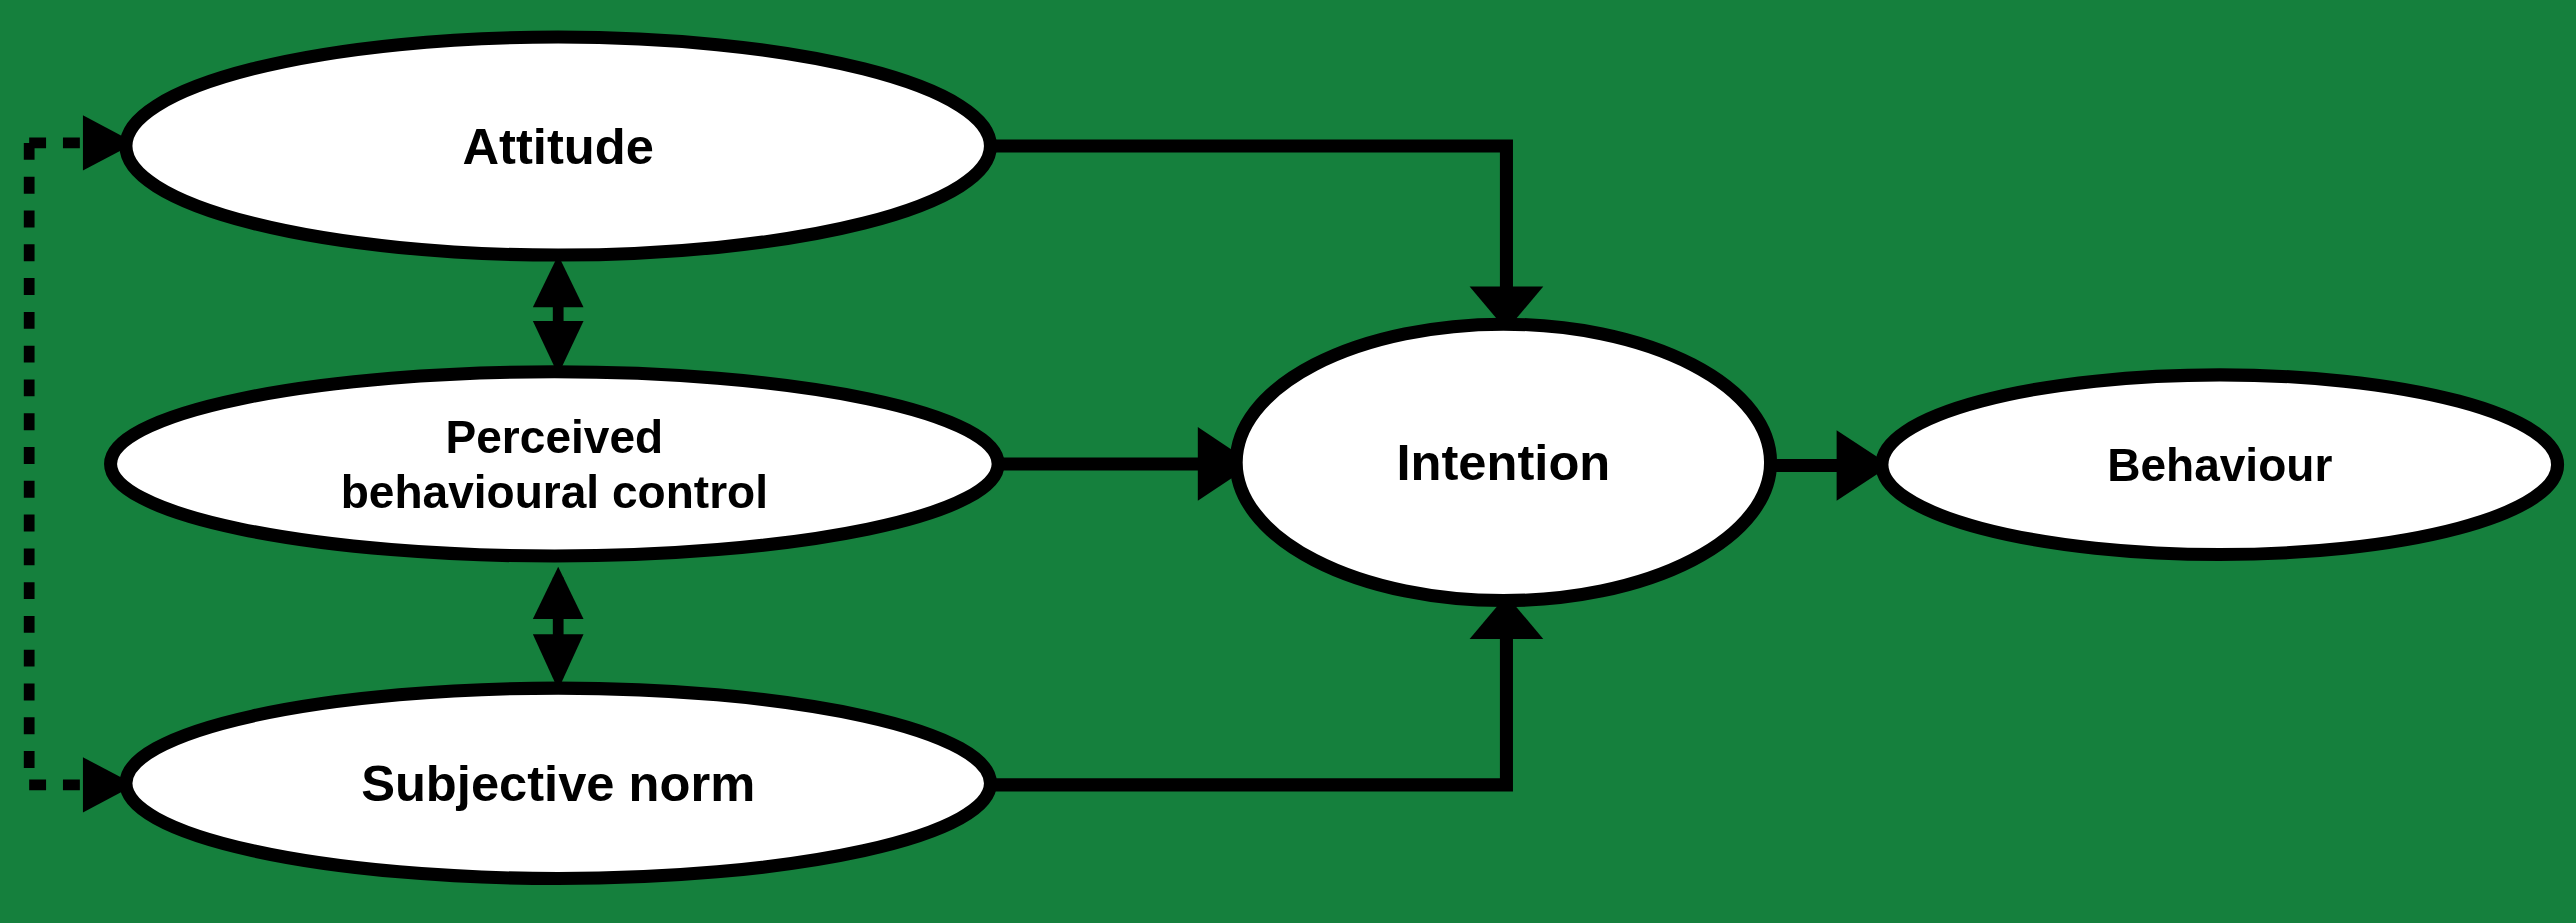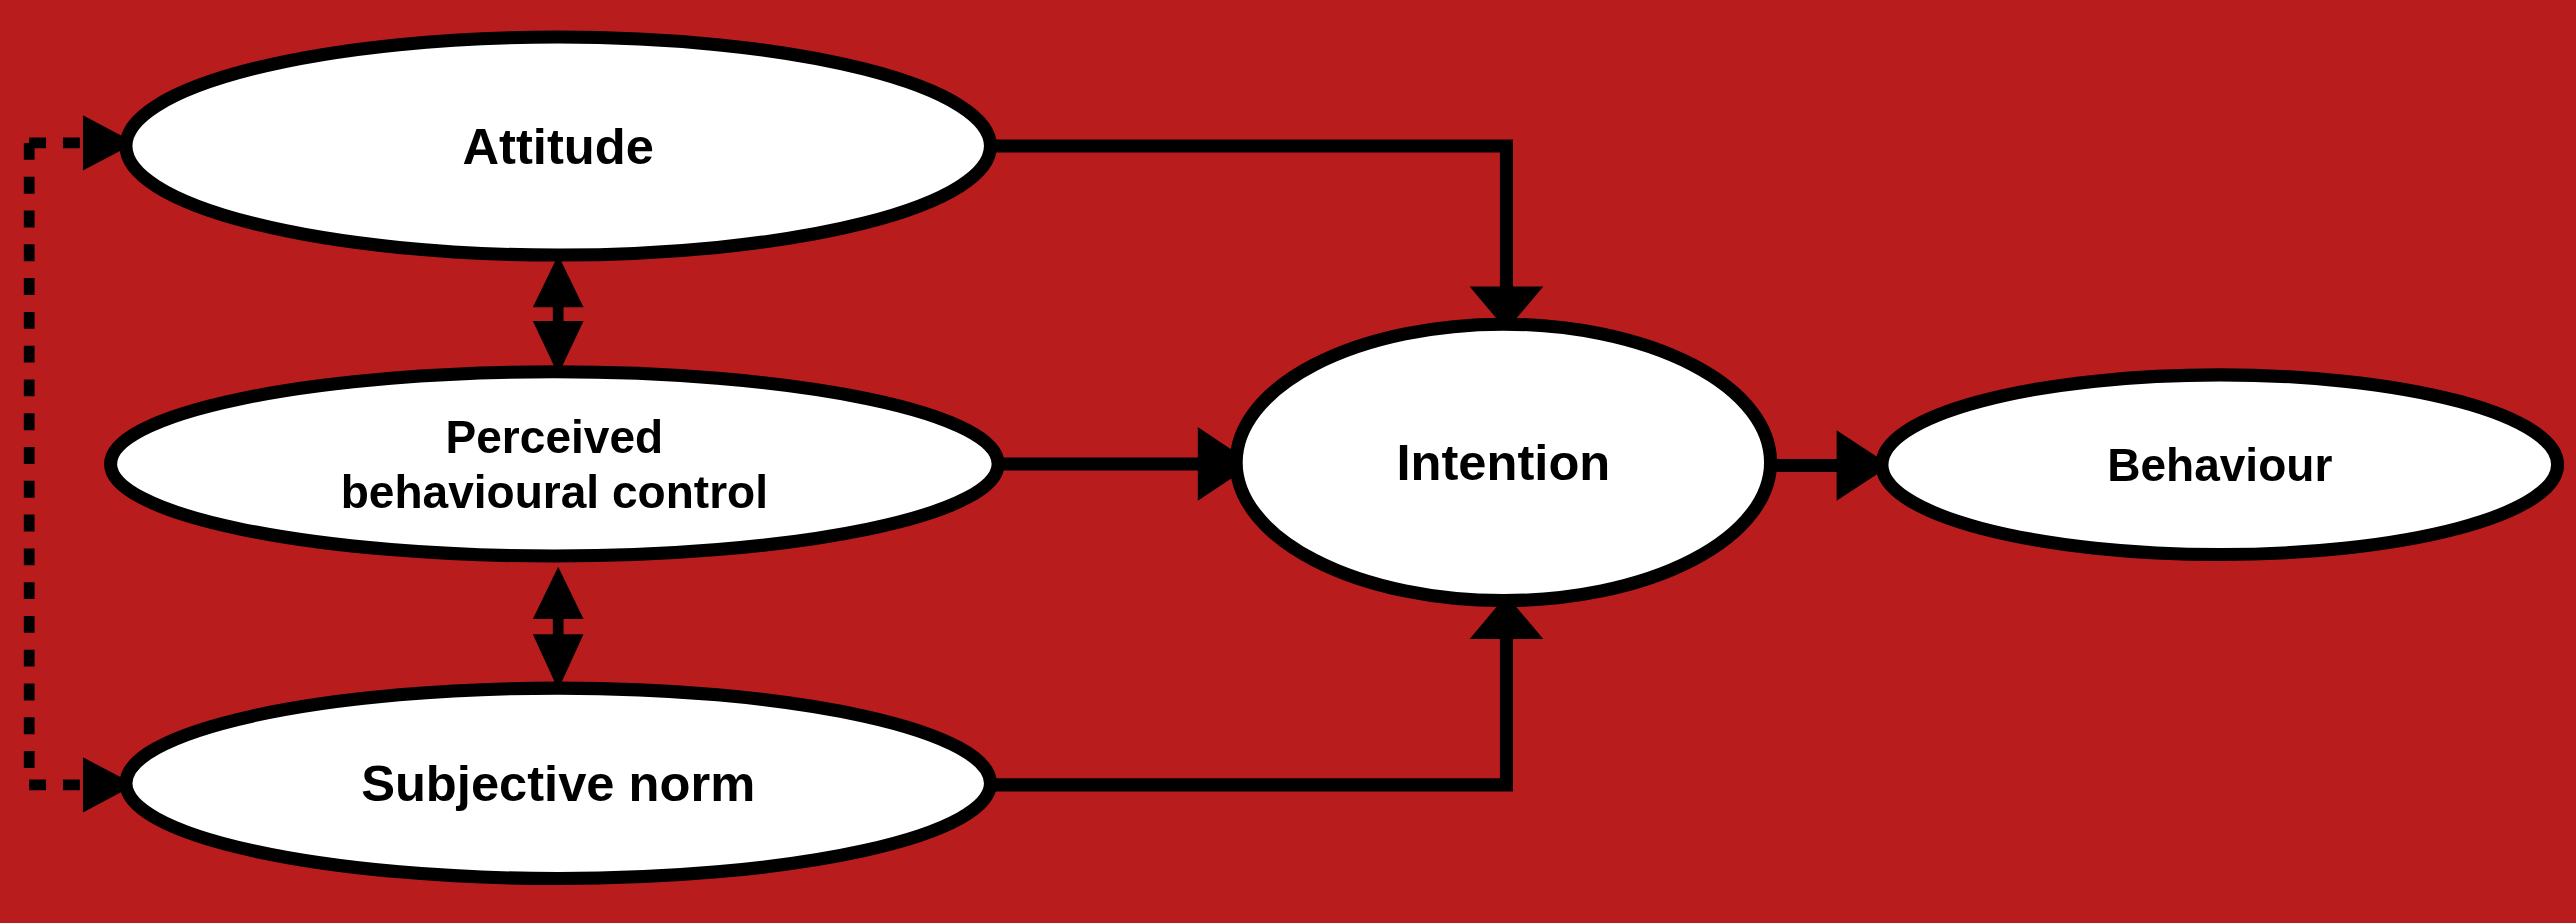--- a/index.html
+++ b/index.html
@@ -11,21 +11,21 @@
   body {
     width: 2576px;
     height: 924px;
     overflow: hidden;
     font-family: "Liberation Sans", sans-serif;
   }
   #diagram-root {
     position: relative;
     width: 2576px;
     height: 924px;
-    background: #b91c1c;
+    background: #15803d;
   }
   svg#tpb-svg {
     display: block;
     width: 2576px;
     height: 924px;
   }
   .node-ellipse {
     fill: #ffffff;
     stroke: #000000;
     stroke-width: 17;

